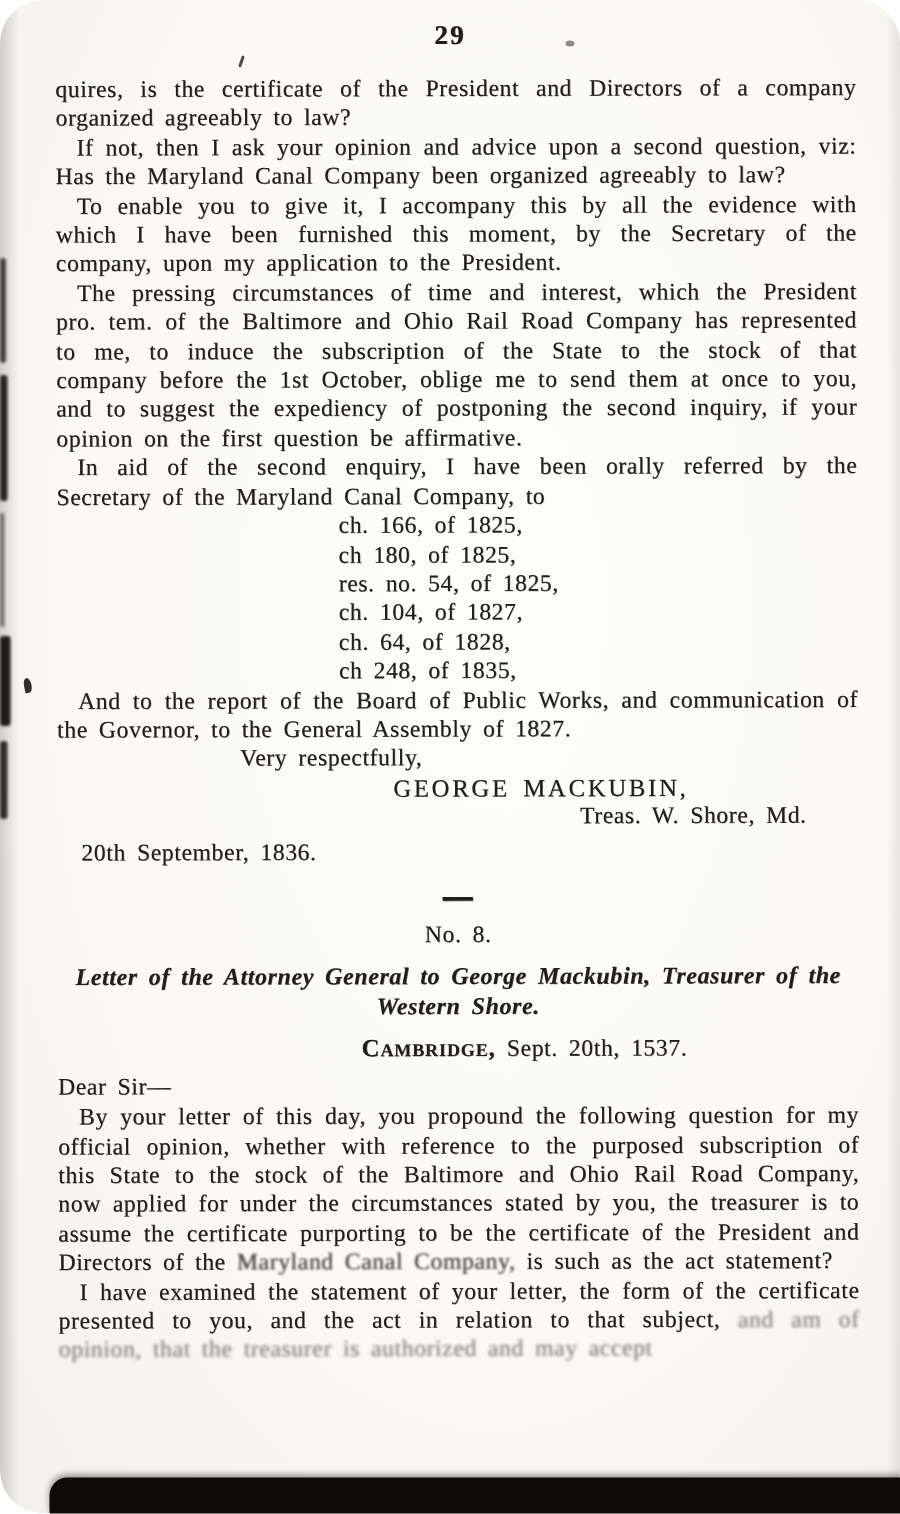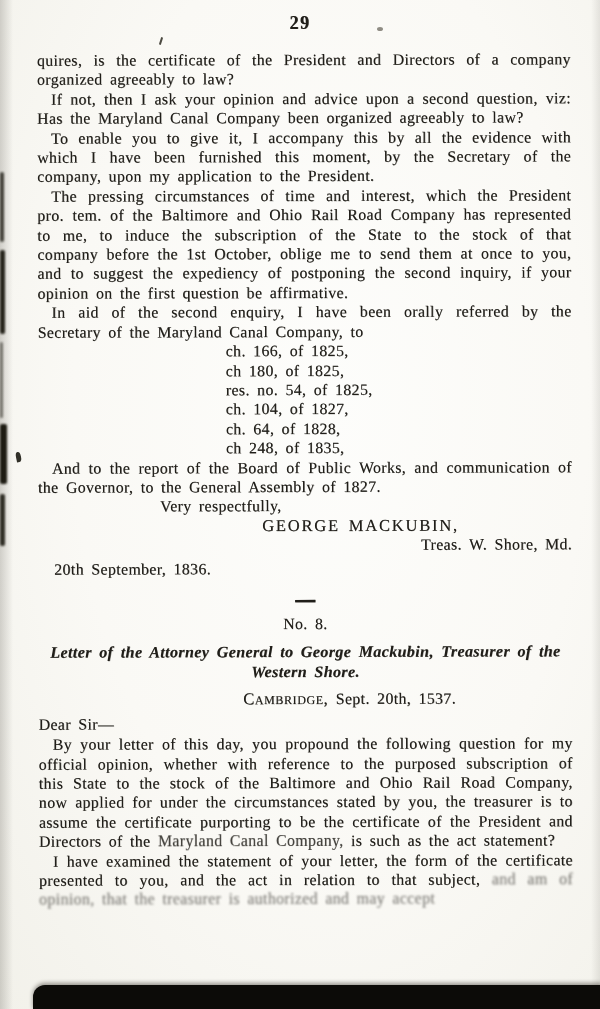--- a/index.html
+++ b/index.html
@@ -8,20 +8,21 @@
     background:#ffffff;
     font-family:"Liberation Serif","DejaVu Serif",serif;
   }
   .page {
     position:relative; width:600px; height:1009px;
     color:#201e19;
     background:
       linear-gradient(90deg, rgba(52,48,40,0.20) 0px, rgba(52,48,40,0) 13px),
       linear-gradient(270deg, rgba(52,48,40,0.10) 0px, rgba(52,48,40,0) 9px),
       radial-gradient(ellipse at 55% 40%, #fdfdfb 0%, #faf9f5 55%, #f2f1ea 100%);
+    border-radius: 29px;
   }
   .page-number {
     position:absolute; top:13px; left:0; width:100%;
     text-align:center; font-size:18px; font-weight:bold; letter-spacing:1.5px;
     text-shadow:0.5px 0.3px 0 rgba(32,30,25,0.75);
   }
   .speck { position:absolute; background:#6b675e; border-radius:50%; }
   .speck-right { top:27px; left:377px; width:6px; height:4px; opacity:0.75; }
   .speck-under { top:37px; left:160px; width:2px; height:8px; border-radius:1px;
     transform:rotate(18deg); background:#39362e; opacity:0.9; }
@@ -32,33 +33,33 @@
     text-shadow:0.35px 0.25px 0 rgba(28,26,20,0.55);
     transform:rotate(-0.15deg);
   }
   p, .para { margin:0; }
   .para { text-indent:14px; }
   .para.no-indent { text-indent:0; }
   .citations { margin-left:188px; text-align:left; }
   .citation { line-height:19.4px; }
   .valediction { margin-left:122px; text-align:left; }
   .signature { margin-left:224px; text-align:left; font-size:16.5px; letter-spacing:1.8px; }
-  .signature-title { margin-left:314px; text-align:right; }
+  .signature-title { margin-left:314px; text-align:center; }
   .letter-date { margin-left:16px; margin-top:4px; text-align:left; }
   .divider {
     text-align:center; font-weight:bold; font-size:20px; line-height:12px;
     margin:13px 0 11px; transform:scaleY(1.7);
   }
   .section-number { text-align:center; margin-bottom:9px; text-indent:0; }
   .section-title {
     text-align:center; font-style:italic; font-weight:bold;
     font-size:16px; line-height:20px; margin:0 8px 7px; text-indent:0;
   }
   .dateline { text-align:center; position:relative; left:44px; margin-bottom:5px; text-indent:0; }
-  .dateline .place { font-variant:small-caps; letter-spacing:0.6px; font-size:16.6px; }
+  .dateline .place { font-variant:small-caps; letter-spacing:0.6px; font-size:16.6px;font-weight:bold; }
   .salutation { text-align:left; margin-bottom:1px; text-indent:0; }
   .smudged { filter:blur(0.7px); opacity:0.85; }
   .faded { filter:blur(1.1px); opacity:0.55; }
   .edge-smudge {
     position:absolute; left:0; background:#141209;
     filter:blur(1.1px); border-radius:2px;
   }
   .comma-artifact {
     position:absolute; left:16px; top:452px; width:5px; height:10px;
     background:#1b1912; border-radius:50% 50% 50% 0; transform:rotate(-12deg); opacity:0.9;

